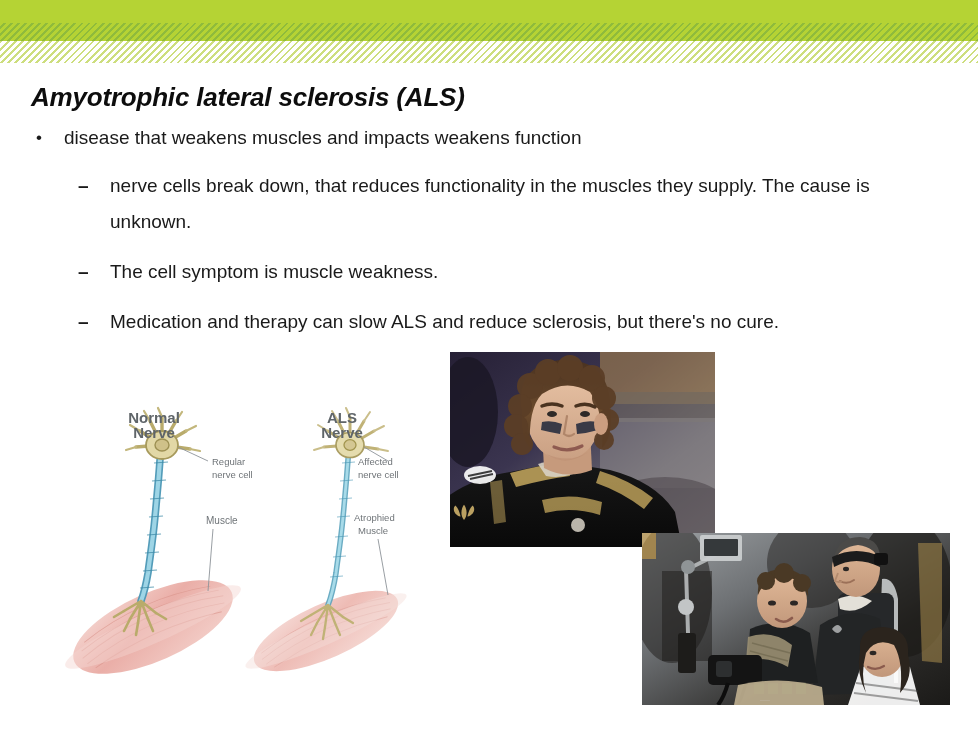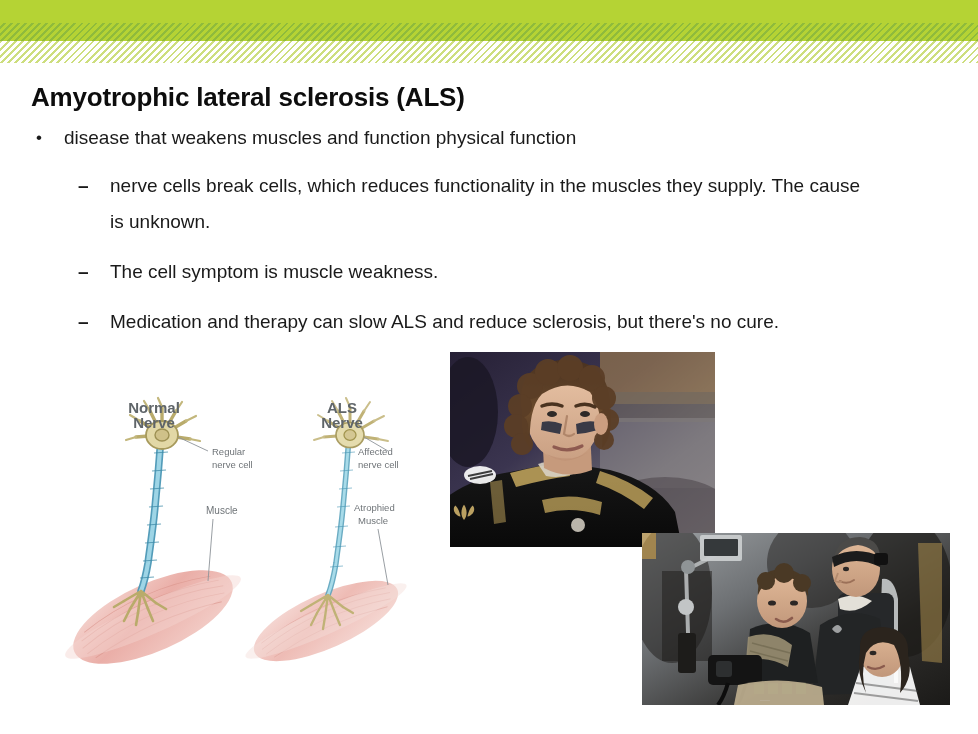--- a/index.html
+++ b/index.html
@@ -61,20 +61,21 @@
   
   .title {
     position: absolute;
     left: 31px;
     top: 82px;
     font-size: 26px;
     font-weight: bold;
     color: #0d0d0d;
     letter-spacing: -0.2px;
     white-space: nowrap;
+    font-style: italic;
   }
   .bullet-l1 {
     position: absolute;
     left: 31px;
     top: 124px;
     width: 830px;
     font-size: 19px;
     color: #1a1a1a;
     line-height: 28px;
   }
@@ -113,21 +114,21 @@
   }
   .bullet-l2 .txt {
     display: block;
     margin-left: 32px;
   }
 
   
   .nerve-figure {
     position: absolute;
     left: 58px;
-    top: 395px;
+    top: 405px;
     width: 368px;
     height: 315px;
   }
 
   
   .photo-player {
     position: absolute;
     left: 450px;
     top: 352px;
     width: 265px;
@@ -155,27 +156,27 @@
   <div class="banner">
     <div class="banner-solid"></div>
     <div class="banner-dark-stripes"></div>
     <div class="banner-light-stripes"></div>
   </div>
 
   <div class="title">Amyotrophic lateral sclerosis (ALS)</div>
 
   <div class="bullet-l1">
     <span class="mark">•</span>
-    <span class="txt">disease that weakens muscles and function physical function</span>
+    <span class="txt">disease that weakens muscles and impacts weakens function</span>
   </div>
 
   <div class="sub-list">
     <div class="bullet-l2">
       <span class="mark">–</span>
-      <span class="txt">nerve cells break cells, which reduces functionality in the muscles they supply. The cause is unknown.</span>
+      <span class="txt">nerve cells break down, that reduces functionality in the muscles they supply. The cause is unknown.</span>
     </div>
     <div class="bullet-l2">
       <span class="mark">–</span>
       <span class="txt">The cell symptom is muscle weakness.</span>
     </div>
     <div class="bullet-l2">
       <span class="mark">–</span>
       <span class="txt">Medication and therapy can slow ALS and reduce sclerosis, but there's no cure.</span>
     </div>
   </div>

